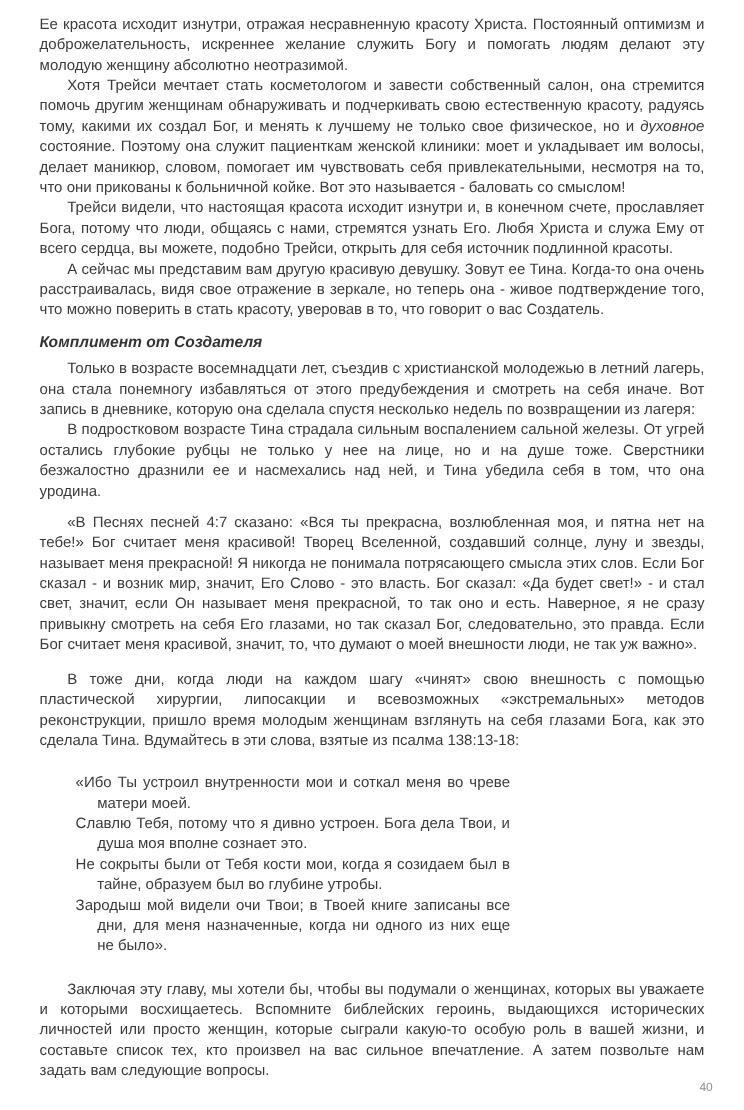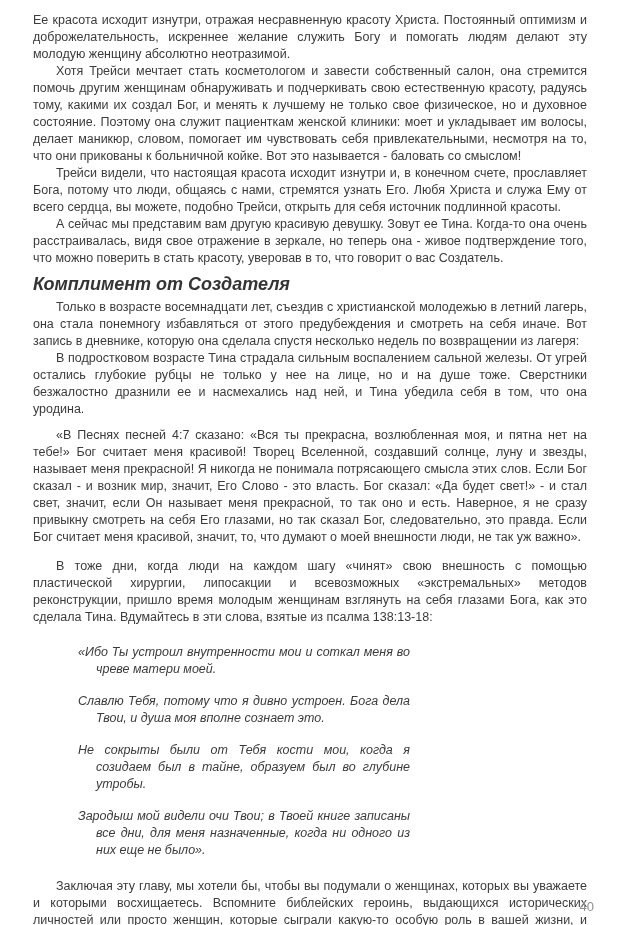--- a/index.html
+++ b/index.html
@@ -22,48 +22,48 @@
   }
   .para {
     margin: 0;
     text-align: justify;
     text-indent: 23px;
   }
   .no-indent {
     text-indent: 0;
   }
   .ital {
+    font-style: italic;
   }
   .heading {
-    font-size: 18px;
+    font-size: 13px;
     font-weight: bold;
     font-style: italic;
     margin: 9px 0 6px 0;
     color: #343434;
   }
   .quote {
     margin-top: 9px;
     margin-bottom: 12px;
   }
   .verse {
     margin: 18px 0 19px 30px;
     width: 362px;
   }
   .verse-line {
-    margin: 15px;
+    margin: 0;
     padding-left: 18px;
     text-indent: -18px;
     text-align: justify;
-    font-style: italic;
   }
   .page-number {
     position: absolute;
     right: 26px;
     bottom: 10px;
-    font-size: 13px;
+    font-size: 10px;
     color: #8f8f8f;
   }
 </style>
 </head>
 <body>
 
 <div class="page">
 
   <p class="para no-indent">Ее красота исходит изнутри, отражая несравненную красоту Христа. Постоянный оптимизм и доброжелательность, искреннее желание служить Богу и помогать людям делают эту молодую женщину абсолютно неотразимой.</p>
 

